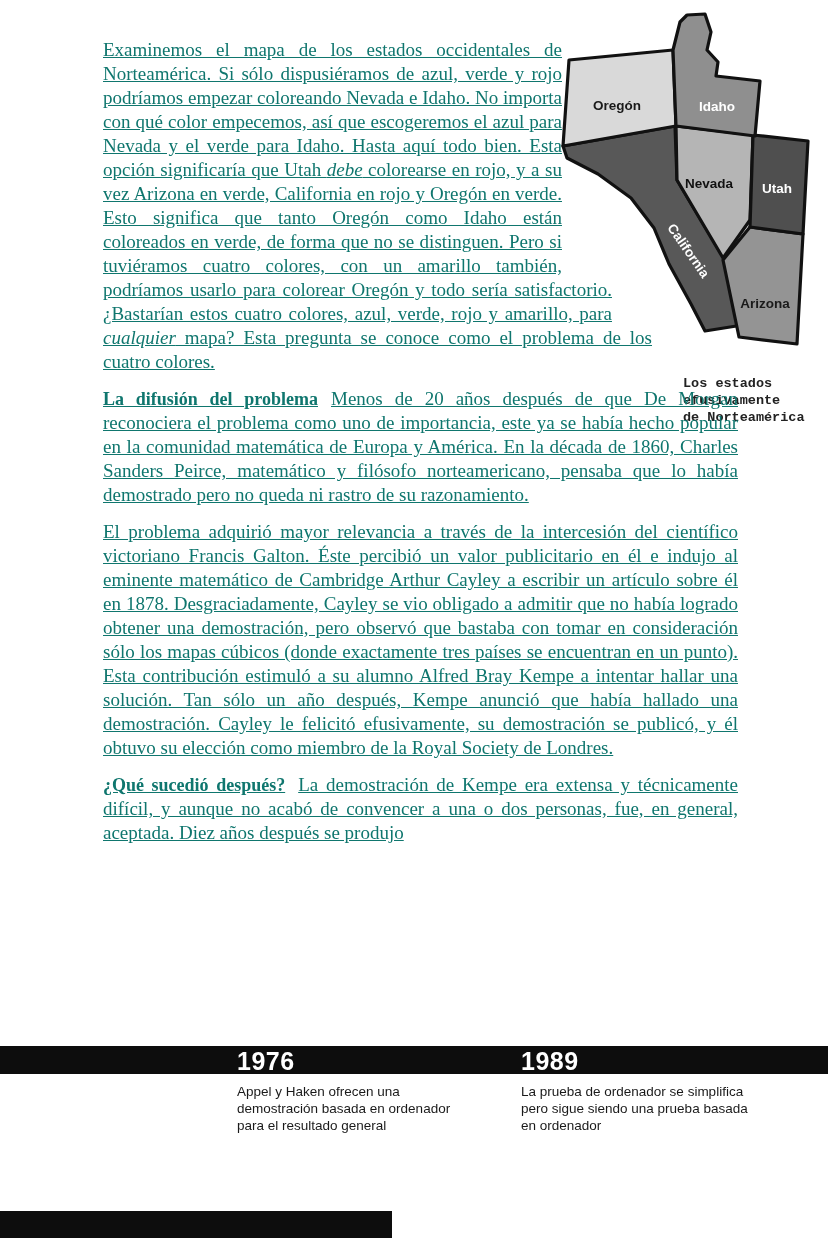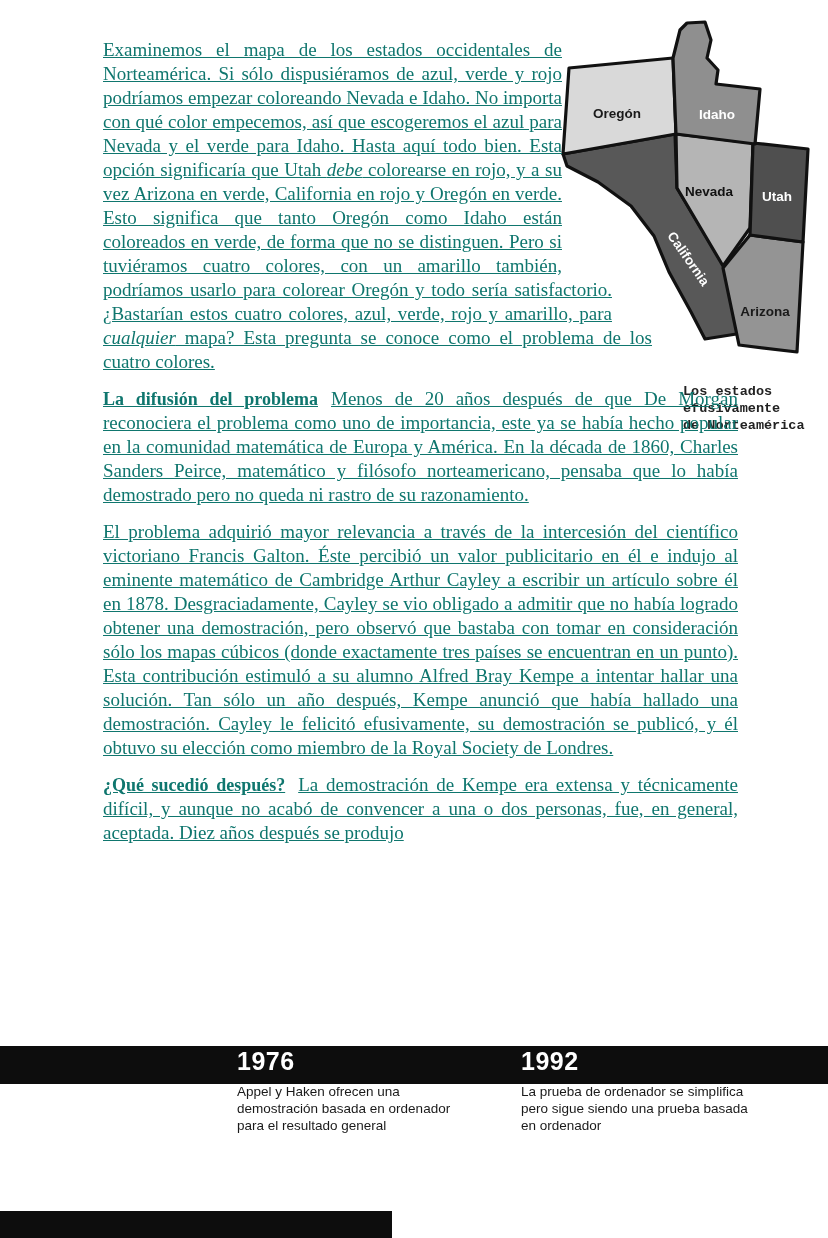--- a/index.html
+++ b/index.html
@@ -36,21 +36,21 @@
   .para.last { margin-bottom: 0; }
   .run-in {
     font-weight: bold;
     font-size: 18px;
     margin-right: 13px;
   }
 
   
   .map-figure {
     position: absolute;
-    top: 16px;
+    top: 8px;
     right: 0;
     width: 273px;
   }
   .map-figure svg { display: block; }
   .state-shape { stroke: #111111; stroke-width: 3.2; stroke-linejoin: round; }
   .map-label {
     font-family: "Liberation Sans", sans-serif;
     font-weight: bold;
     font-size: 13.5px;
     text-anchor: middle;
@@ -65,21 +65,21 @@
     color: #222222;
   }
   .map-caption span { display: block; }
 
   
   .timeline-bar {
     position: absolute;
     left: 0;
     top: 1046px;
     width: 828px;
-    height: 38px;
+    height: 28px;
     background: #0d0d0d;
   }
   .timeline-year {
     position: absolute;
     top: 0;
     font-family: "Liberation Sans", sans-serif;
     font-weight: bold;
     font-size: 25px;
     line-height: 30px;
     color: #ffffff;
@@ -149,20 +149,20 @@
 
     <p class="para"><b class="run-in">La difusión del problema</b><span>Menos de 20 años después de que De Morgan reconociera el problema como uno de importancia, este ya se había hecho popular en la comunidad matemática de Europa y América. En la década de 1860, Charles Sanders Peirce, matemático y filósofo norteamericano, pensaba que lo había demostrado pero no queda ni rastro de su razonamiento.</span></p>
 
     <p class="para"><span>El problema adquirió mayor relevancia a través de la intercesión del científico victoriano Francis Galton. Éste percibió un valor publicitario en él e indujo al eminente matemático de Cambridge Arthur Cayley a escribir un artículo sobre él en 1878. Desgraciadamente, Cayley se vio obligado a admitir que no había logrado obtener una demostración, pero observó que bastaba con tomar en consideración sólo los mapas cúbicos (donde exactamente tres países se encuentran en un punto). Esta contribución estimuló a su alumno Alfred Bray Kempe a intentar hallar una solución. Tan sólo un año después, Kempe anunció que había hallado una demostración. Cayley le felicitó efusivamente, su demostración se publicó, y él obtuvo su elección como miembro de la Royal Society de Londres.</span></p>
 
     <p class="para last"><b class="run-in">¿Qué sucedió después?</b><span>La demostración de Kempe era extensa y técnicamente difícil, y aunque no acabó de convencer a una o dos personas, fue, en general, aceptada. Diez años después se produjo</span></p>
   </div>
 
   <div class="timeline-bar">
     <span class="timeline-year year-1">1976</span>
-    <span class="timeline-year year-2">1992</span>
+    <span class="timeline-year year-2">1989</span>
   </div>
   <div class="timeline-desc desc-2">La prueba de ordenador se simplifica pero sigue siendo una prueba basada en ordenador</div>
   <div class="timeline-desc desc-1">Appel y Haken ofrecen una demostración basada en ordenador para el resultado general</div>
 
   <div class="bottom-bar"></div>
 
 </div>
 
 </body></html>

